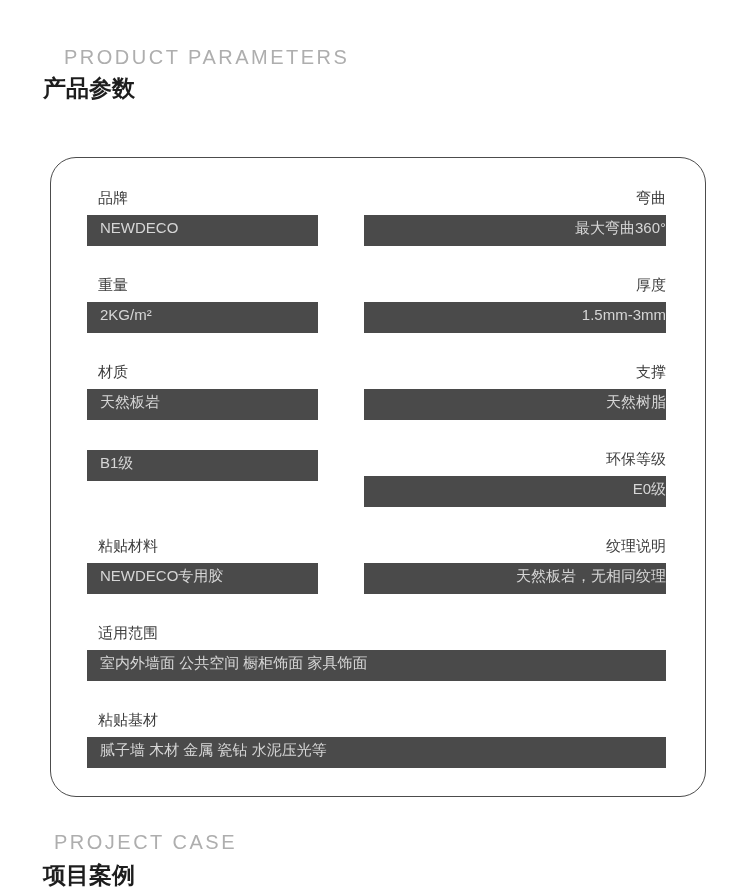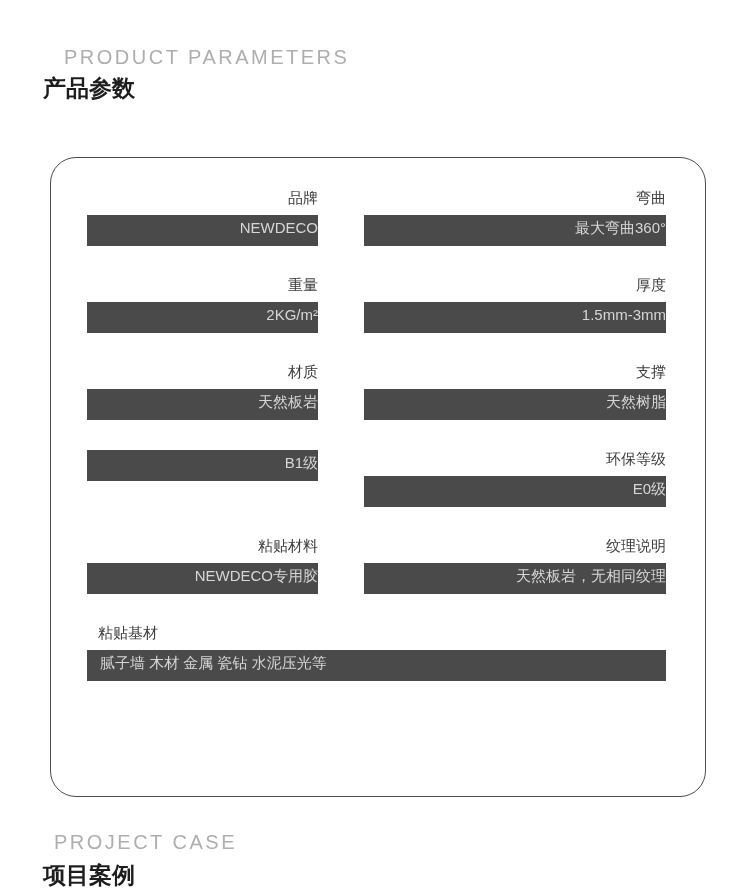--- a/index.html
+++ b/index.html
@@ -46,21 +46,21 @@
     background:var(--page-bg);
     padding:31px 40px 0 36px;
   }
 
   .param-row{
     display:flex;
     gap:46px;
     margin-bottom:30px;
   }
   .param-cell{display:block;}
-  .cell-left{width:231px;flex:none;text-align:right;}
+  .cell-left{width:231px;flex:none;}
   .cell-right{width:302px;flex:none;text-align:right;}
   .cell-full{width:579px;flex:none;}
 
   .param-label{
     font-size:15px;
     line-height:17px;
     color:var(--label-color);
     margin-left:11px;
     margin-bottom:9px;
     white-space:nowrap;
@@ -128,20 +128,26 @@
     <div class="param-label">粘贴材料</div>
     <div class="param-value-bar">NEWDECO专用胶</div>
   </div>
         <div class="param-cell cell-right">
     <div class="param-label">纹理说明</div>
     <div class="param-value-bar">天然板岩，无相同纹理</div>
   </div>
       </div>
       <div class="param-row">
         <div class="param-cell cell-full">
+    <div class="param-label">适用范围</div>
+    <div class="param-value-bar">室内外墙面 公共空间 橱柜饰面 家具饰面</div>
+  </div>
+      </div>
+      <div class="param-row">
+        <div class="param-cell cell-full">
     <div class="param-label">粘贴基材</div>
     <div class="param-value-bar">腻子墙 木材 金属 瓷钻 水泥压光等</div>
   </div>
       </div>
     </div>
 </div>
 
 <div class="section-heading-en" id="pc-heading-en">PROJECT CASE</div>
 <div class="section-heading-zh" id="pc-heading-zh">项目案例</div>
 

